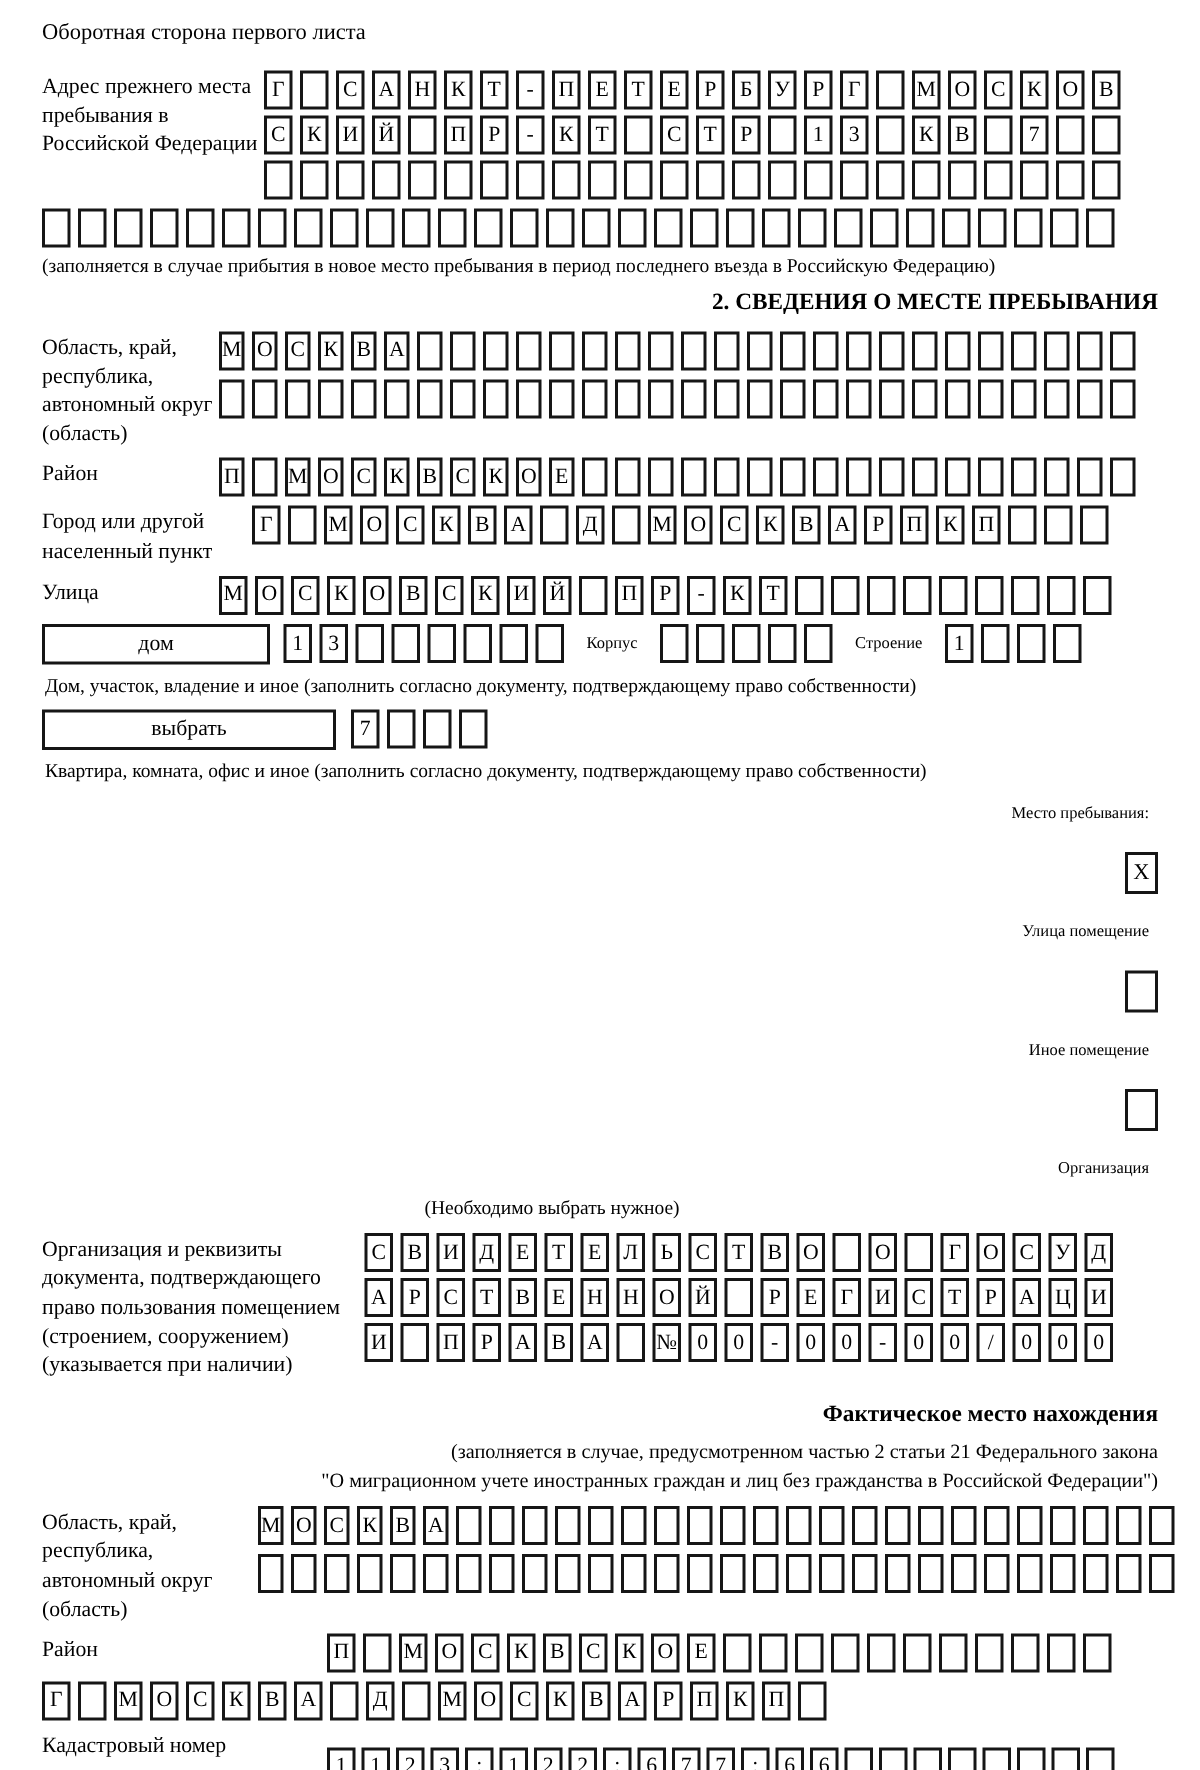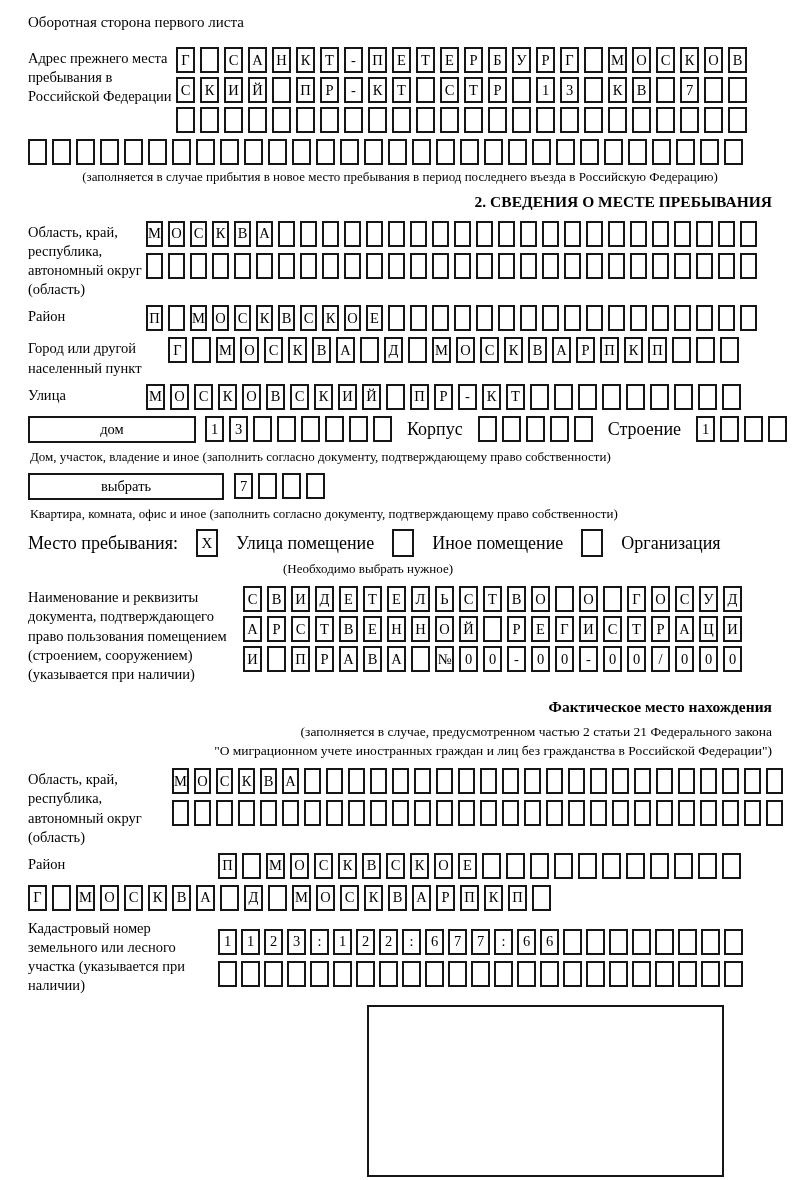--- a/index.html
+++ b/index.html
@@ -31,36 +31,36 @@
     border:2px solid #161616; background:#fff;
     display:flex; align-items:center; justify-content:center;
     font-size:14.5px;
   }
   .sm .cell { width:17px; }
 
   .wbox {
     height:27px; box-sizing:border-box; border:2px solid #161616; flex:none;
     display:flex; align-items:center; justify-content:center; font-size:14.5px;
   }
-  .w160 { width:168px; }
+  .w160 { width:152px; }
   .w196 { width:196px; }
 
-  .inlbl { font-size:18px; line-height:27px; flex:none; padding:0 6px; }
+  .inlbl { font-size:11px; line-height:27px; flex:none; padding:0 6px; }
 
   .cap { font-size:13px; line-height:1.3; margin:2px 0 7px 2px; }
-  .cap.center { text-align:center; margin-left:0; }
+  .cap.center { text-align:left; margin-left:0; }
 
   .stitle { text-align:right; font-weight:bold; font-size:15.5px; margin:4px 0 10px 0; }
 
   .chk {
     width:22px; height:28px; flex:none; box-sizing:border-box;
     border:2px solid #161616; display:flex; align-items:center; justify-content:center;
     font-size:15px;
   }
-  .stayrow { display:flex; align-items:flex-end; gap:12px; margin-bottom:4px; }
+  .stayrow { display:flex; align-items:flex-end; gap:12px; margin-bottom:4px;flex-direction:column; }
   .choose { text-align:center; width:560px; margin:0 0 8px 60px; }
 
   .s3caps { text-align:right; font-size:13.5px; line-height:1.42; margin-bottom:8px; }
 
   .stamp {
     width:357px; height:172px; box-sizing:border-box;
     border:2px solid #161616; margin:10px 0 6px 339px;
   }
   .mt12 { margin-top:12px; }
 </style>
@@ -397,21 +397,21 @@
     <div class="chk">X</div>
     <div class="inlbl">Улица помещение</div>
     <div class="chk"></div>
     <div class="inlbl">Иное помещение</div>
     <div class="chk"></div>
     <div class="inlbl">Организация</div>
   </div>
   <div class="cap choose">(Необходимо выбрать нужное)</div>
 
   <div class="frow">
-    <div class="lbl w215">Наименование и реквизиты документа, подтверждающего право пользования помещением (строением, сооружением) (указывается при наличии)</div>
+    <div class="lbl w215">Организация и реквизиты документа, подтверждающего право пользования помещением (строением, сооружением) (указывается при наличии)</div>
     <div class="rows">
       <div class="cellrow">
           <div class="cell">С</div>
           <div class="cell">В</div>
           <div class="cell">И</div>
           <div class="cell">Д</div>
           <div class="cell">Е</div>
           <div class="cell">Т</div>
           <div class="cell">Е</div>
           <div class="cell">Л</div>

